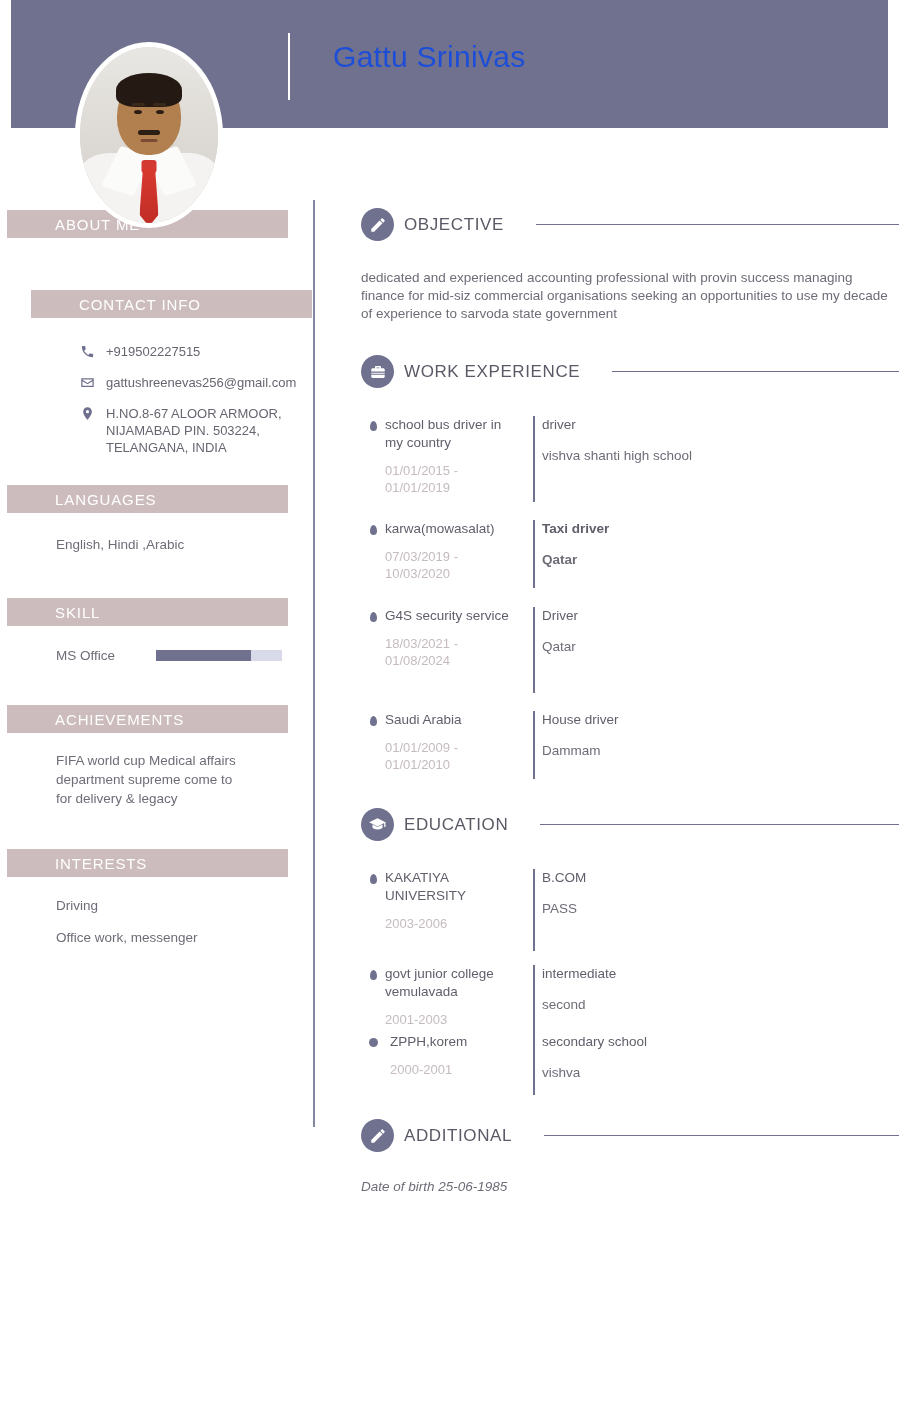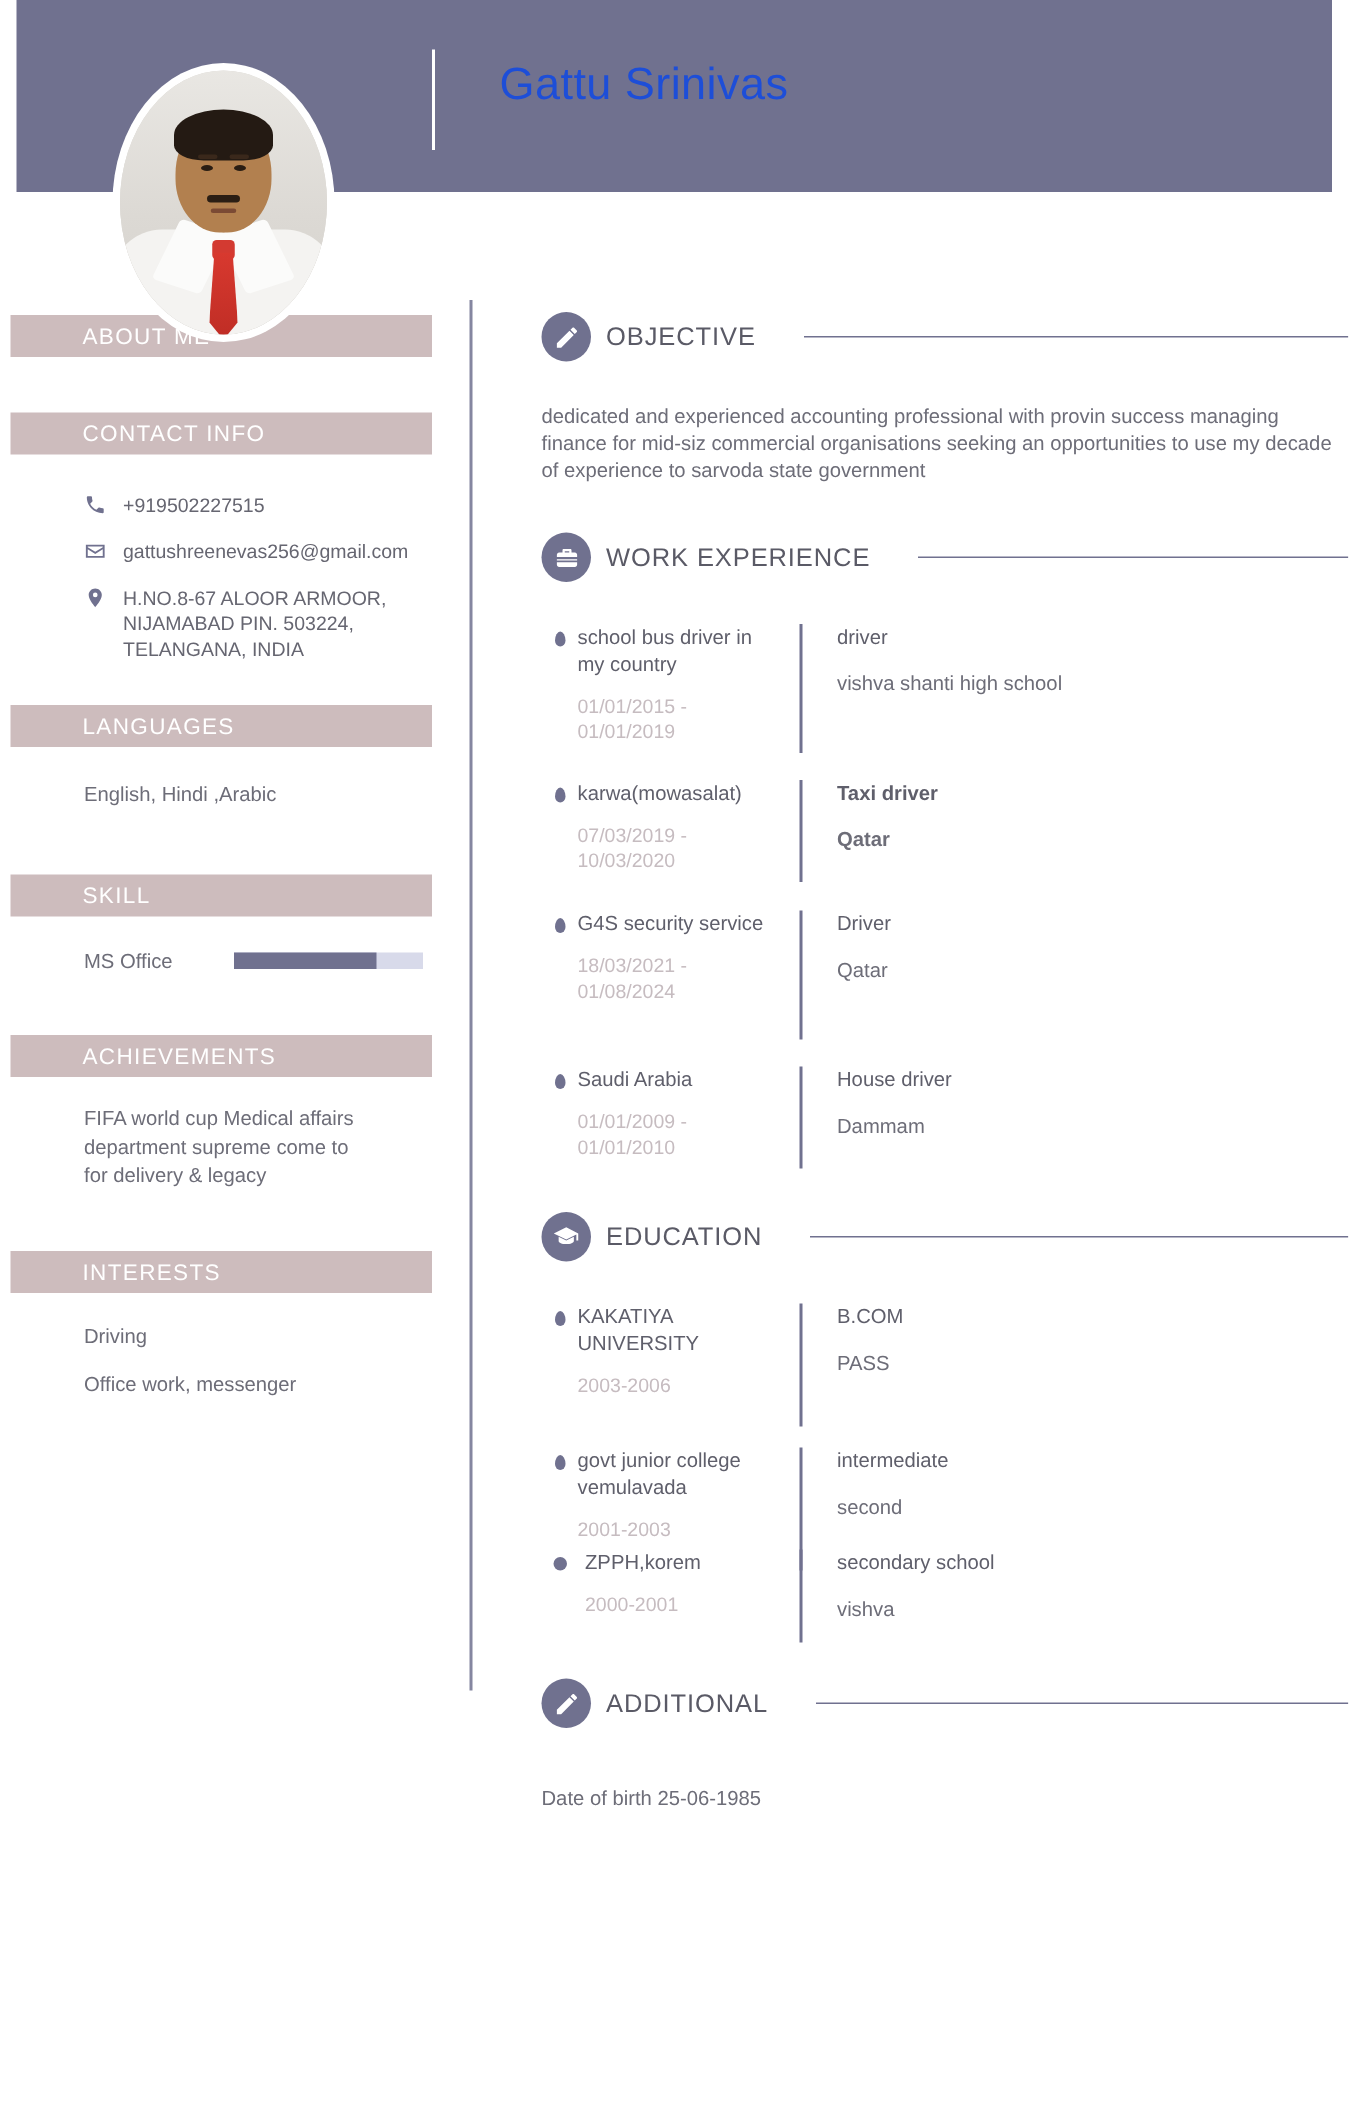--- a/index.html
+++ b/index.html
@@ -124,21 +124,21 @@
   .entry-bullet i {
     display:block; width:7px; height:10px; background:#70718f;
     border-radius:50% 50% 50% 50% / 60% 60% 40% 40%;
   }
   .entry-left {
     flex:0 0 148px; padding-right:14px;
   }
   .entry-org { font-size:13.5px; color:#5f5f6b; line-height:18px; }
   .entry-dates { font-size:13px; color:#c6bcc0; line-height:17px; margin-top:10px; }
   .entry-right {
-    flex:1 1 auto; border-left:2px solid #70718f; padding-left:23px;
+    flex:1 1 auto; border-left:2px solid #70718f; padding-left:7px;
   }
   .entry-role { font-size:13.5px; color:#5f5f6b; line-height:18px; }
   .entry-place { font-size:13.5px; color:#6d6d78; line-height:18px; margin-top:13px; }
 </style>
 </head>
 <body>
 
 <div class="page">
 
   <div class="header-band"></div>
@@ -167,21 +167,21 @@
   <div class="name-title">Gattu Srinivas</div>
 
   <div class="sidebar">
 
     <div style="margin-top:82px;">
       <div class="side-bar-head">
         <span>ABOUT ME</span>
       </div>
     </div>
 
-    <div style="margin-top:37px;">
+    <div style="margin-top:52px;padding-left:24px;">
       <div class="side-bar-head">
         <span>CONTACT INFO</span>
       </div>
       <div class="side-body" style="margin-top:25px;">
         <div class="contact-row">
           <span class="contact-ico">
             <svg width="15" height="15" viewBox="0 0 24 24" fill="#70718f">
               <path d="M6.6 10.8c1.4 2.8 3.8 5.1 6.6 6.6l2.2-2.2c.3-.3.7-.4 1-.2 1.1.4 2.4.6 3.6.6.6 0 1 .4 1 1V20c0 .6-.4 1-1 1C10.6 21 3 13.4 3 4c0-.6.4-1 1-1h3.5c.6 0 1 .4 1 1 0 1.3.2 2.5.6 3.6.1.3 0 .7-.2 1l-2.3 2.2z"></path>
             </svg>
           </span>
@@ -396,17 +396,17 @@
     <div style="margin-top:24px;">
       <div class="sec-head">
         <span class="sec-ico">
           <svg width="18" height="18" viewBox="0 0 24 24" fill="#ffffff">
             <path d="M3 17.2V21h3.8L18 9.8 14.2 6 3 17.2zM20.7 7.1c.4-.4.4-1 0-1.4l-2.4-2.4c-.4-.4-1-.4-1.4 0l-1.8 1.8L18.9 8.9l1.8-1.8z"></path>
           </svg>
         </span>
         <span class="sec-title">ADDITIONAL</span>
         <span class="sec-rule"></span>
       </div>
-      <div class="para" style="margin-top:38px;">Date of birth 25-06-1985</div>
+      <div class="para" style="margin-top:26px;font-style:italic;">Date of birth 25-06-1985</div>
     </div>
 
   </div>
 </div>
 
 </body></html>

